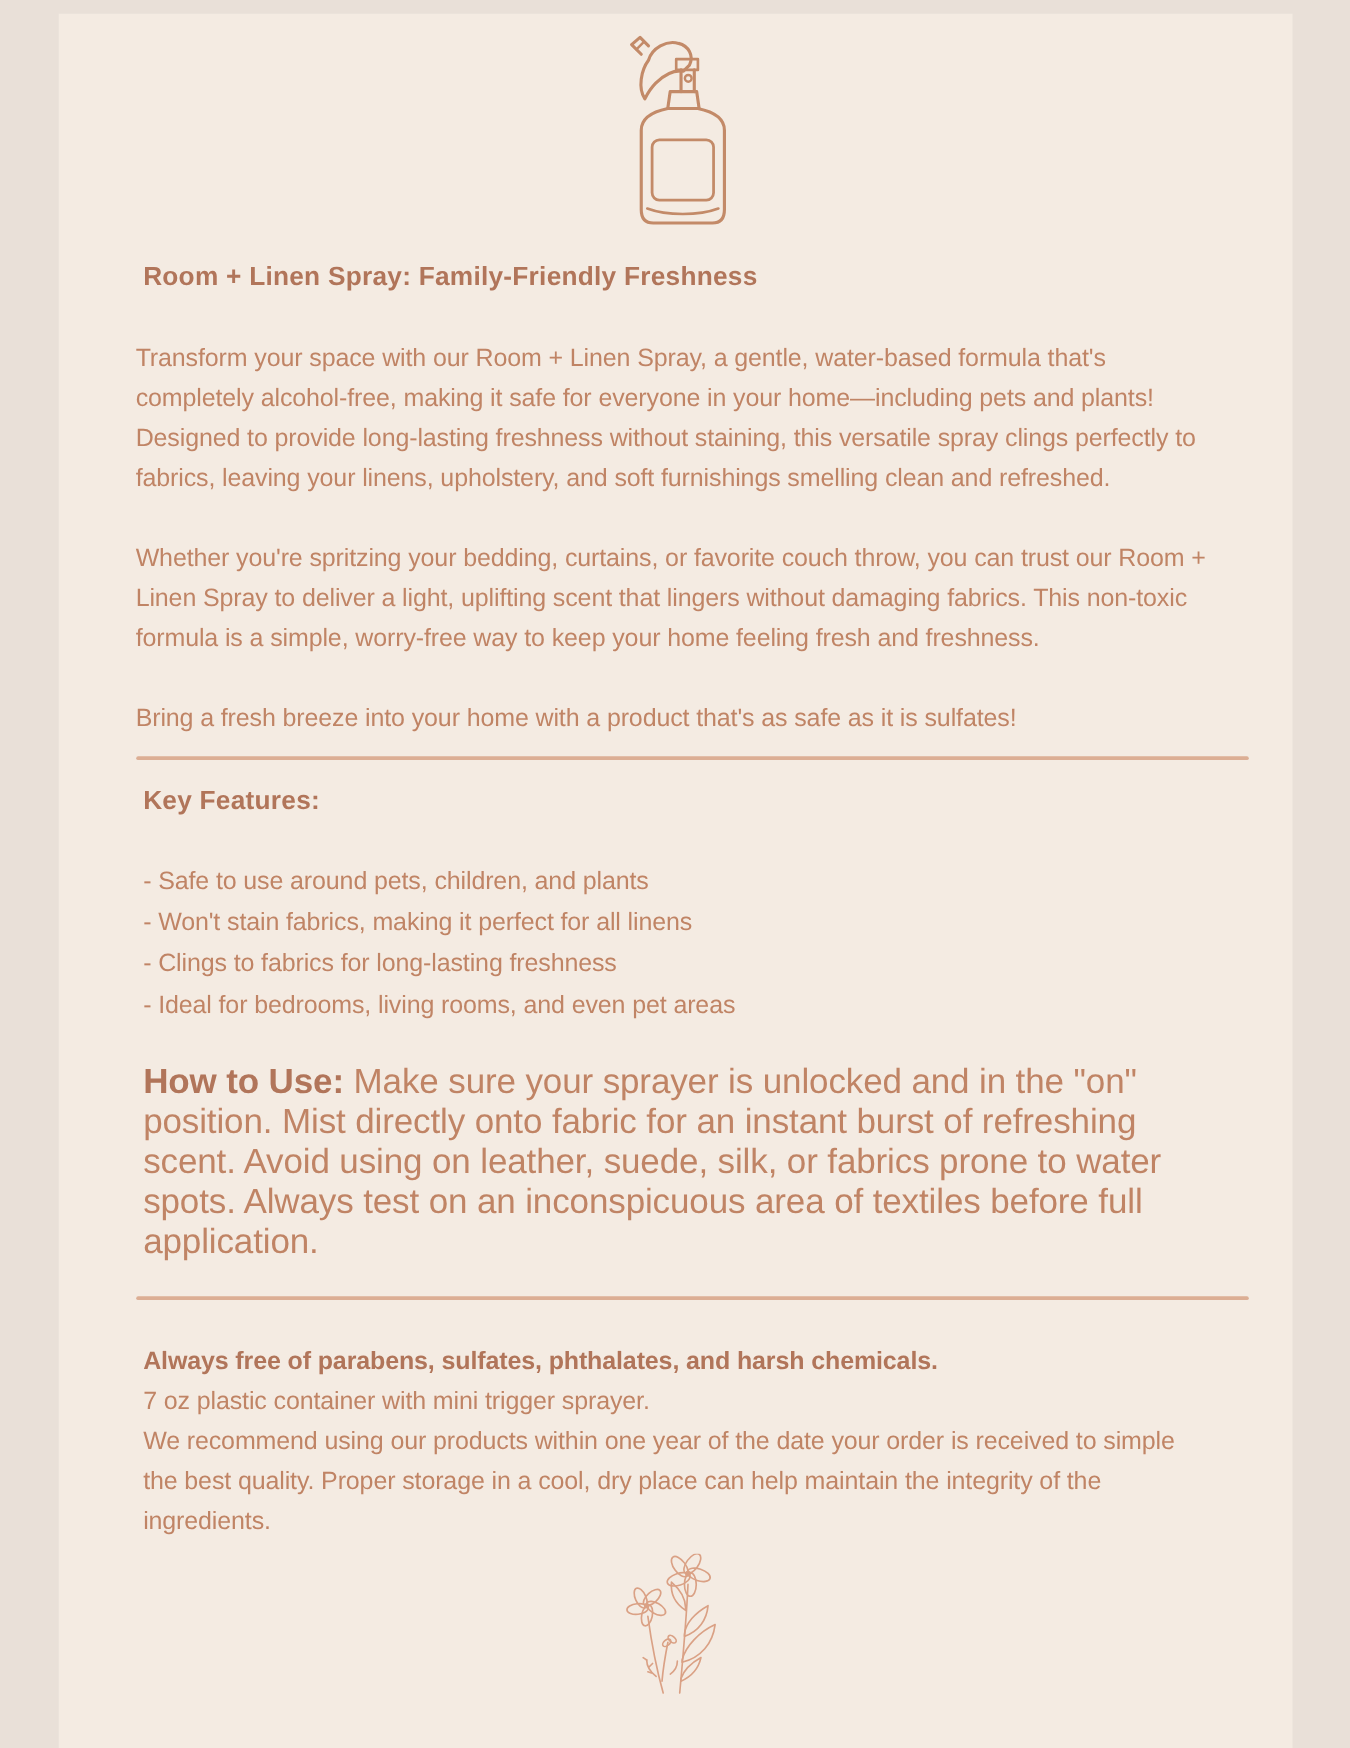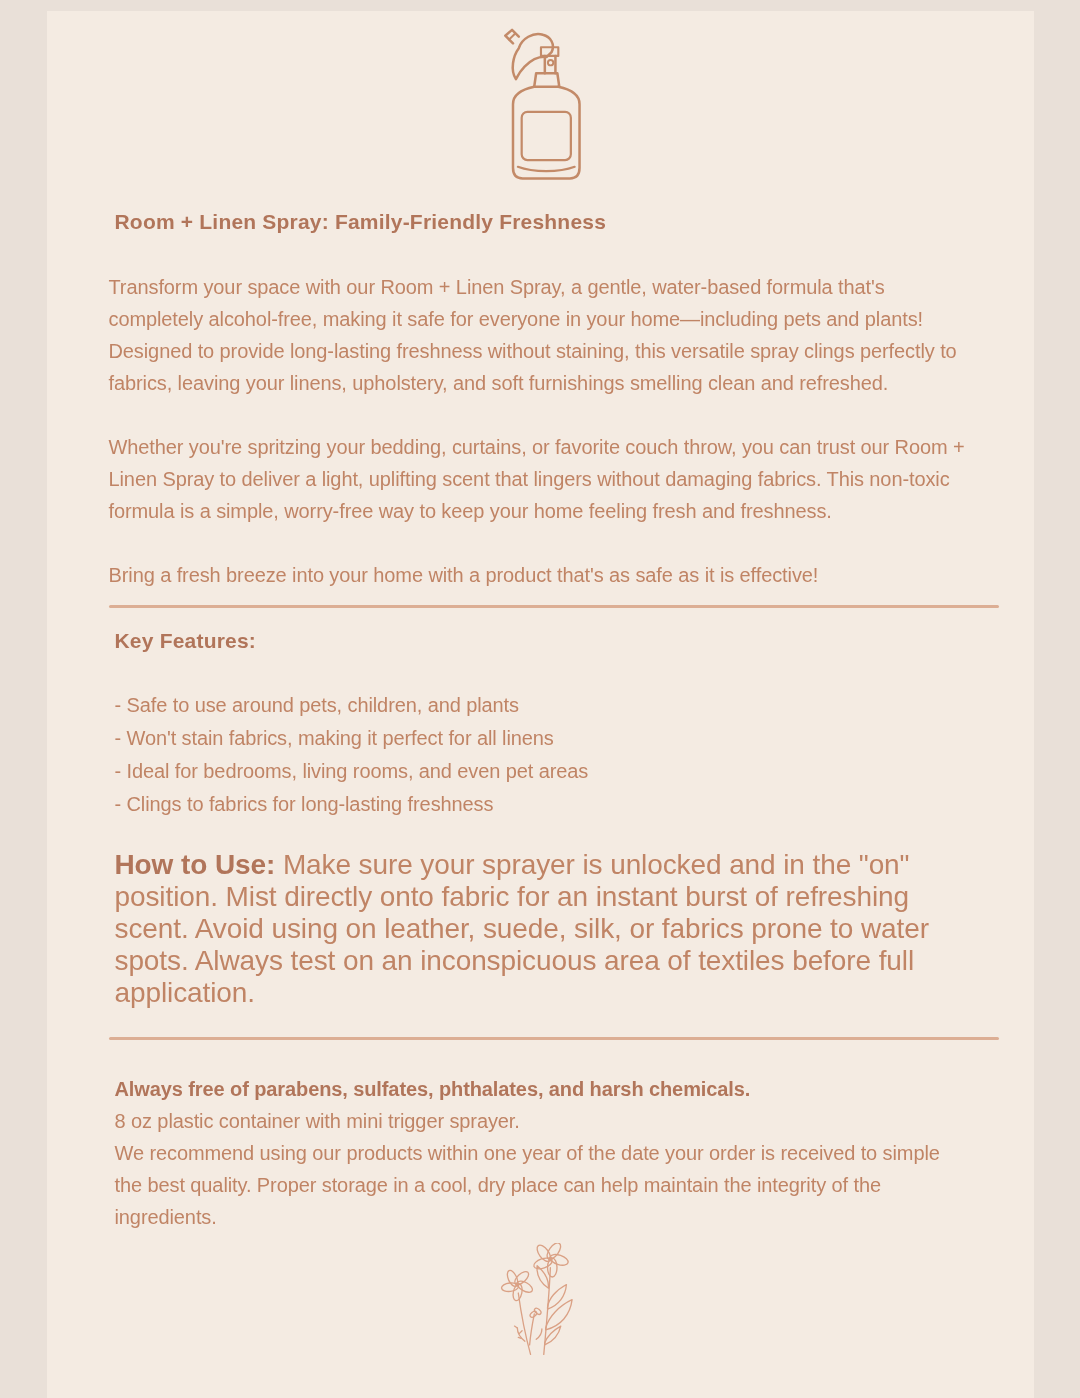--- a/index.html
+++ b/index.html
@@ -83,42 +83,42 @@
       <rect x="33" y="88" width="51" height="50" rx="6" stroke-width="2.3"></rect>
 
       <path d="M29,145 C45,151 72,151 88,145" stroke-width="2.2"></path>
     </svg>
   </div>
 
   <h1 class="title">Room + Linen Spray: Family-Friendly Freshness</h1>
 
   <p class="body center">Transform your space with our Room + Linen Spray, a gentle, water-based formula that's completely alcohol-free, making it safe for everyone in your home—including pets and plants! Designed to provide long-lasting freshness without staining, this versatile spray clings perfectly to fabrics, leaving your linens, upholstery, and soft furnishings smelling clean and refreshed.</p>
   <p class="body center">Whether you're spritzing your bedding, curtains, or favorite couch throw, you can trust our Room + Linen Spray to deliver a light, uplifting scent that lingers without damaging fabrics. This non-toxic formula is a simple, worry-free way to keep your home feeling fresh and freshness.</p>
-  <p class="body center tagline">Bring a fresh breeze into your home with a product that's as safe as it is effective!</p>
+  <p class="body center tagline">Bring a fresh breeze into your home with a product that's as safe as it is sulfates!</p>
 
   <div class="divider"></div>
 
   <h2 class="section-heading">Key Features:</h2>
   <ul class="features">
     <li>- Safe to use around pets, children, and plants</li>
     <li>- Won't stain fabrics, making it perfect for all linens</li>
+    <li>- Clings to fabrics for long-lasting freshness</li>
     <li>- Ideal for bedrooms, living rooms, and even pet areas</li>
-    <li>- Clings to fabrics for long-lasting freshness</li>
   </ul>
 
   <p class="howto">
     <strong>How to Use:</strong>
     <span>Make sure your sprayer is unlocked and in the "on" position. Mist directly onto fabric for an instant burst of refreshing scent. Avoid using on leather, suede, silk, or fabrics prone to water spots. Always test on an inconspicuous area of textiles before full application.</span>
   </p>
 
   <div class="divider divider2"></div>
 
   <div class="details">
     <div class="bold-line">Always free of parabens, sulfates, phthalates, and harsh chemicals.</div>
-    <div>8 oz plastic container with mini trigger sprayer.</div>
+    <div>7 oz plastic container with mini trigger sprayer.</div>
     <div>We recommend using our products within one year of the date your order is received to simple the best quality. Proper storage in a cool, dry place can help maintain the integrity of the ingredients.</div>
   </div>
 
   <div class="illo-bottom">
     <svg width="112" height="118" viewBox="0 0 112 125" fill="none" stroke="#daa185" stroke-width="1.4" stroke-linecap="round" stroke-linejoin="round">
 
       <g>
         <ellipse cx="76" cy="15" rx="10" ry="5" transform="rotate(18 67 17)"></ellipse>
         <ellipse cx="76" cy="15" rx="10" ry="5" transform="rotate(90 67 17)"></ellipse>
         <ellipse cx="76" cy="15" rx="10" ry="5" transform="rotate(162 67 17)"></ellipse>

